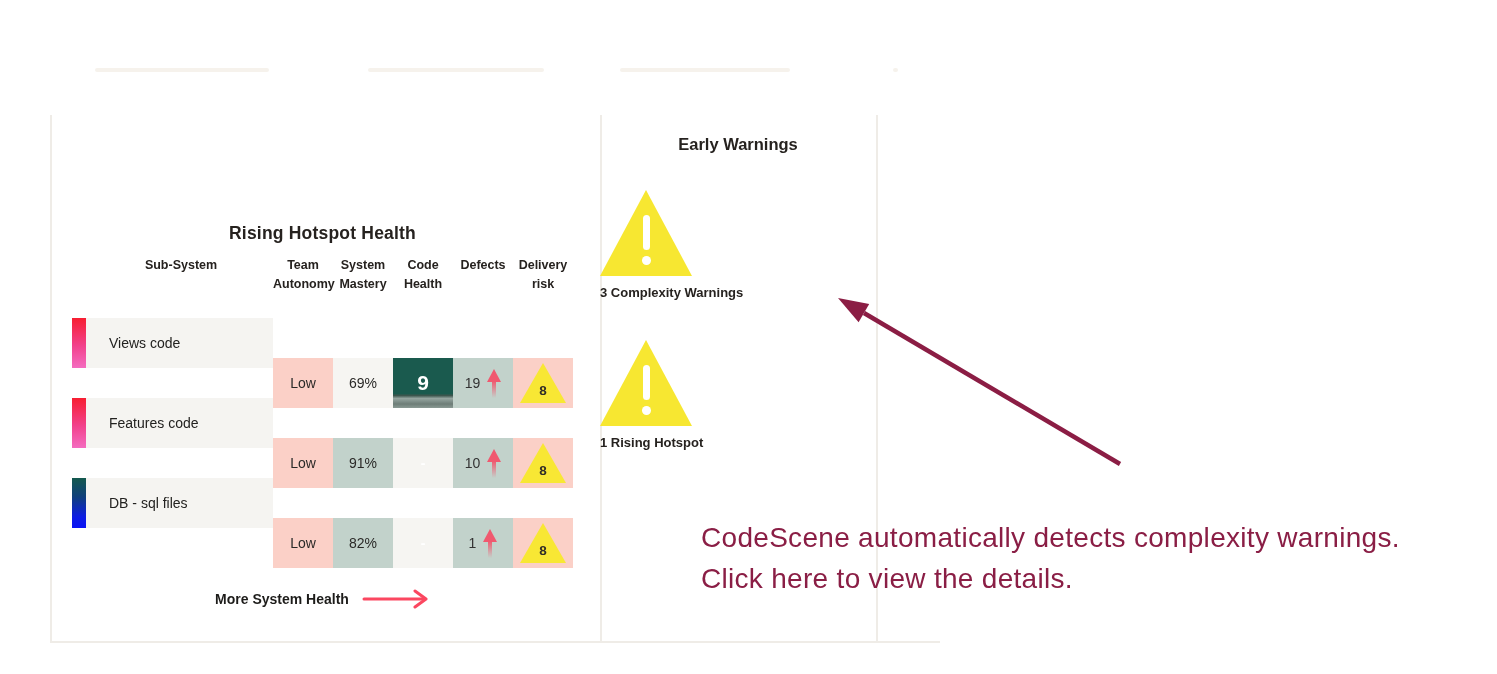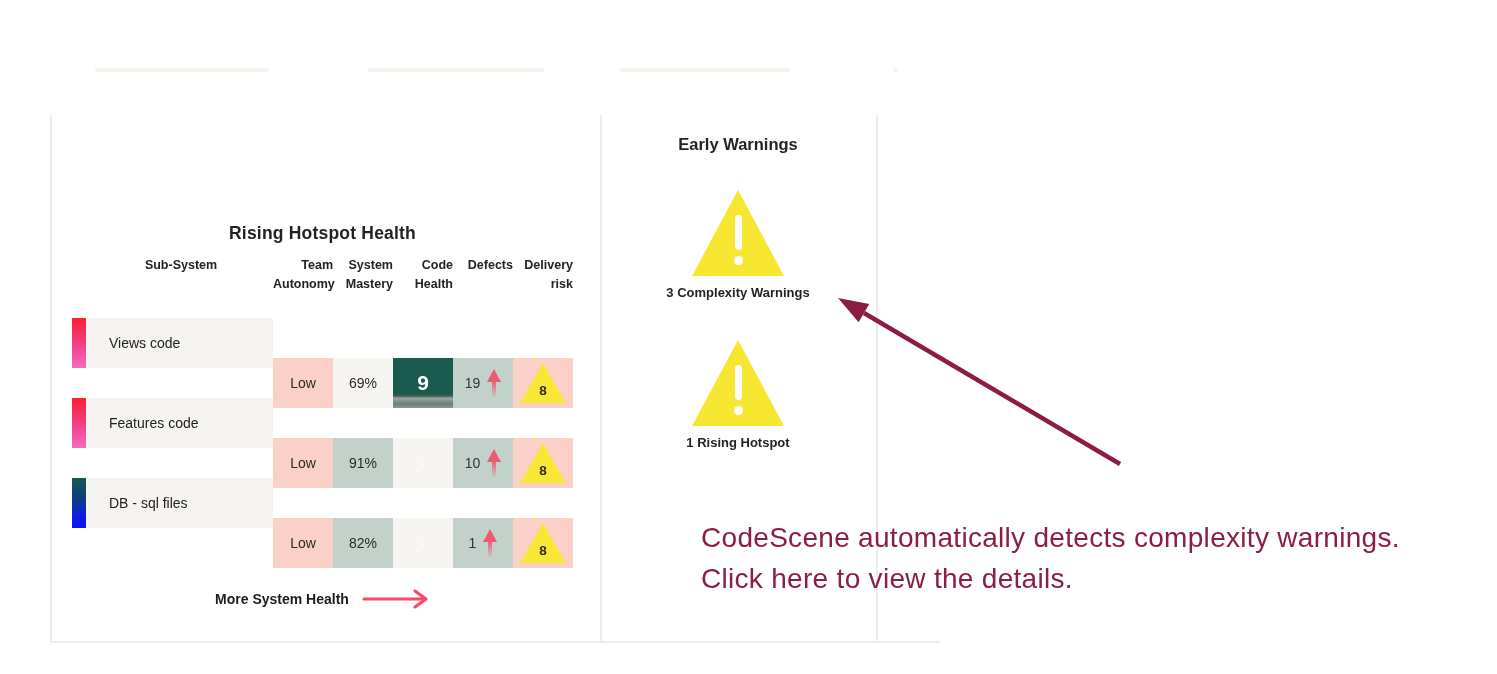--- a/index.html
+++ b/index.html
@@ -17,21 +17,21 @@
   .vline{position:absolute;top:115px;height:526px;width:2px;background:#efece7;}
   .vl-1{left:50px;} .vl-2{left:600px;} .vl-3{left:876px;}
   .hline{position:absolute;top:641px;left:50px;width:890px;height:2px;background:#efece7;}
 
   
   .card-title{position:absolute;left:72px;top:208px;width:501px;text-align:center;
               font-size:17.5px;font-weight:bold;letter-spacing:.2px;}
   .thead{position:absolute;left:72px;top:256px;width:501px;display:flex;align-items:flex-start;
          font-size:12.5px;font-weight:bold;line-height:18.5px;}
   .thead .h-name{width:201px;padding-left:17px;box-sizing:border-box;text-align:center;}
-  .thead .h-col{width:60px;text-align:right;}
+  .thead .h-col{width:60px;text-align:center;}
 
   .trow{position:absolute;left:72px;width:501px;height:50px;display:flex;}
   .row-1{top:318px;} .row-2{top:398px;} .row-3{top:478px;}
   .rowbar{width:14px;height:50px;flex:none;}
   .bar-red{background:linear-gradient(180deg,#f71e31 0%,#f2418b 55%,#f46cc0 100%);}
   .bar-blue{background:linear-gradient(180deg,#14594d 0%,#0f3f7d 38%,#0d1ce4 78%,#0a12f5 100%);}
   .cell{height:50px;display:flex;align-items:center;justify-content:center;flex:none;}
   .c-name{width:187px;background:#f5f4f1;justify-content:flex-start;padding-left:23px;
           box-sizing:border-box;font-size:14px;color:#232220;}
   .c-60{width:60px;font-size:14px;color:#2b2a28;margin-top:40px;}
@@ -56,21 +56,21 @@
 
   .more-link{position:absolute;left:72px;top:589px;width:501px;display:flex;
              align-items:center;justify-content:center;gap:13px;cursor:pointer;}
   .more-label{font-size:14px;font-weight:bold;color:#1d1c1a;}
 
   
   .warnings-card{position:absolute;left:600px;top:115px;width:276px;height:526px;}
   .warn-title{position:absolute;left:0;top:6px;width:100%;text-align:center;
               font-size:16.5px;font-weight:bold;}
   .warn-item{position:absolute;left:0;width:100%;display:flex;flex-direction:column;
-             align-items:center;cursor:pointer;}
+             cursor:pointer;}
   .warn-item-1{top:75px;} .warn-item-2{top:225px;}
   .tri-big{position:relative;width:92px;height:86px;background:#f7e731;
            clip-path:polygon(50% 0,0 100%,100% 100%);}
   .excl-bar{position:absolute;left:42.5px;top:25px;width:7px;height:35px;
             background:#fff;border-radius:3.5px;}
   .excl-dot{position:absolute;left:41.5px;top:66px;width:9px;height:9px;
             background:#fff;border-radius:50%;}
   .warn-label{margin-top:9px;font-size:13px;font-weight:bold;color:#26221f;}
 
   

